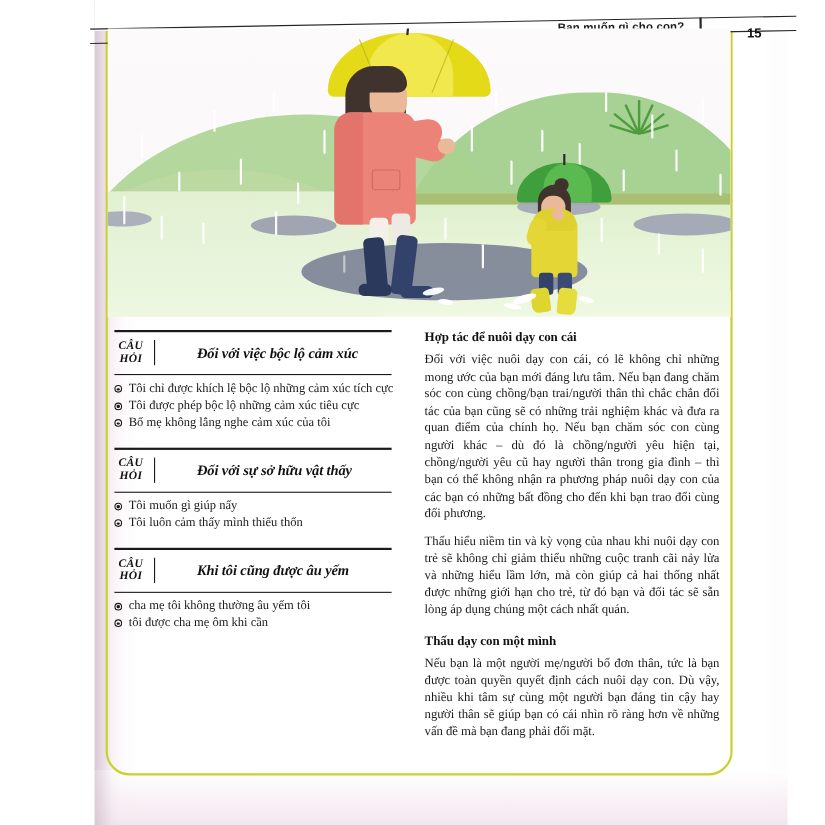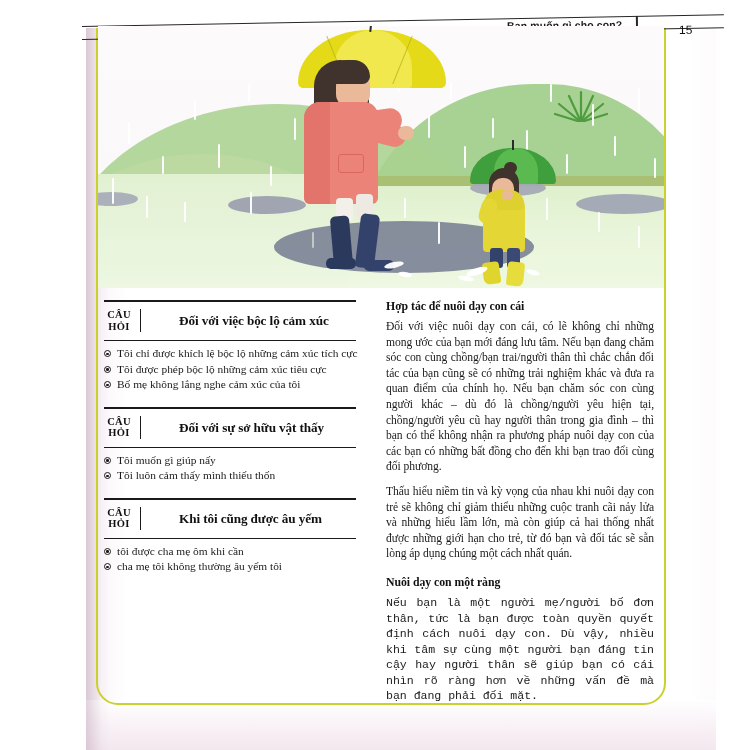--- a/index.html
+++ b/index.html
@@ -43,21 +43,21 @@
   .hdr-title{
     position:absolute;right:94px;top:13px;
     font-family:"Liberation Sans", sans-serif;
     font-size:10.5px;font-weight:700;color:#1c1c1c;letter-spacing:.1px;
     white-space:nowrap;transform:rotate(-.6deg);
   }
   .hdr-div{position:absolute;right:78px;top:10px;width:1.6px;height:22px;background:#262626;transform:rotate(-.8deg);}
   .hdr-page{
     position:absolute;right:24px;top:17px;
     font-family:"Liberation Sans", sans-serif;
-    font-size:12px;font-weight:400;color:#111;transform:rotate(-.6deg);
+    font-size:12px;font-weight:700;color:#111;transform:rotate(-.6deg);
   }
 
   
   .frame{
     position:absolute;left:96px;top:-40px;width:570px;height:745px;
     border:2.4px solid #c9d12a;border-radius:22px;
     box-sizing:border-box;
   }
   .frame-mask-top{
     position:absolute;left:86px;top:0;width:640px;height:28px;background:#ffffff;
@@ -205,20 +205,21 @@
 
   
   .qblock{margin-bottom:14px;}
   .qhead{
     position:relative;
     border-top:2.2px solid #1a1a1a;
     border-bottom:1.6px solid #1a1a1a;
     padding:3px 0 4px 0;
     display:flex;align-items:center;
     min-height:31px;
+    font-style:italic;
   }
   .qtag{
     font-family:"Liberation Serif", serif;
     font-weight:700;font-size:10.5px;line-height:11.5px;
     color:#111;letter-spacing:.3px;text-align:center;
     width:30px;padding-right:6px;
     border-right:1.8px solid #1a1a1a;
     margin-right:9px;
   }
   .qtitle{
@@ -247,21 +248,21 @@
   .art-h{
     font-family:"Liberation Serif", serif;
     font-weight:700;font-size:11.8px;color:#111;
     margin:0 0 5px 0;letter-spacing:-.05px;
   }
   .art-p{
     font-size:11.6px;line-height:15.6px;color:#1a1a1a;
     margin:0 0 9px 0;text-align:justify;
     letter-spacing:-.05px;
   }
-  .art-p.last{margin-bottom:0;font-family:Liberation Mono, monospace;}
+  .art-p.last{margin-bottom:0;}
   .art-h.second{margin-top:13px;}
 </style>
 </head>
 <body>
 
 <div id="page">
 
   <div class="paper"></div>
   <div class="paper-tint-top"></div>
   <div class="paper-tint-bottom"></div>
@@ -420,29 +421,29 @@
 
       <div class="qblock">
         <div class="qhead">
           <div class="qtag">
             <div>CÂU</div>
             <div>HỎI</div>
           </div>
           <div class="qtitle">Khi tôi cũng được âu yếm</div>
         </div>
         <ul class="qlist">
+          <li><span class="bull"></span><span>cha mẹ tôi không thường âu yếm tôi</span></li>
           <li><span class="bull"></span><span>tôi được cha mẹ ôm khi cần</span></li>
-          <li><span class="bull"></span><span>cha mẹ tôi không thường âu yếm tôi</span></li>
         </ul>
       </div>
 
     </div>
 
     <div class="col-right">
       <h2 class="art-h">Hợp tác để nuôi dạy con cái</h2>
       <p class="art-p">Đối với việc nuôi dạy con cái, có lẽ không chỉ những mong ước của bạn mới đáng lưu tâm. Nếu bạn đang chăm sóc con cùng chồng/bạn trai/người thân thì chắc chắn đối tác của bạn cũng sẽ có những trải nghiệm khác và đưa ra quan điểm của chính họ. Nếu bạn chăm sóc con cùng người khác – dù đó là chồng/người yêu hiện tại, chồng/người yêu cũ hay người thân trong gia đình – thì bạn có thể không nhận ra phương pháp nuôi dạy con của các bạn có những bất đồng cho đến khi bạn trao đổi cùng đối phương.</p>
       <p class="art-p">Thấu hiểu niềm tin và kỳ vọng của nhau khi nuôi dạy con trẻ sẽ không chỉ giảm thiểu những cuộc tranh cãi nảy lửa và những hiểu lầm lớn, mà còn giúp cả hai thống nhất được những giới hạn cho trẻ, từ đó bạn và đối tác sẽ sẵn lòng áp dụng chúng một cách nhất quán.</p>
-      <h2 class="art-h second">Nuôi dạy con một ràng</h2>
+      <h2 class="art-h second">Thấu dạy con một mình</h2>
       <p class="art-p last">Nếu bạn là một người mẹ/người bố đơn thân, tức là bạn được toàn quyền quyết định cách nuôi dạy con. Dù vậy, nhiều khi tâm sự cùng một người bạn đáng tin cậy hay người thân sẽ giúp bạn có cái nhìn rõ ràng hơn về những vấn đề mà bạn đang phải đối mặt.</p>
     </div>
 
   </div>
 </div>
 
 </body></html>

